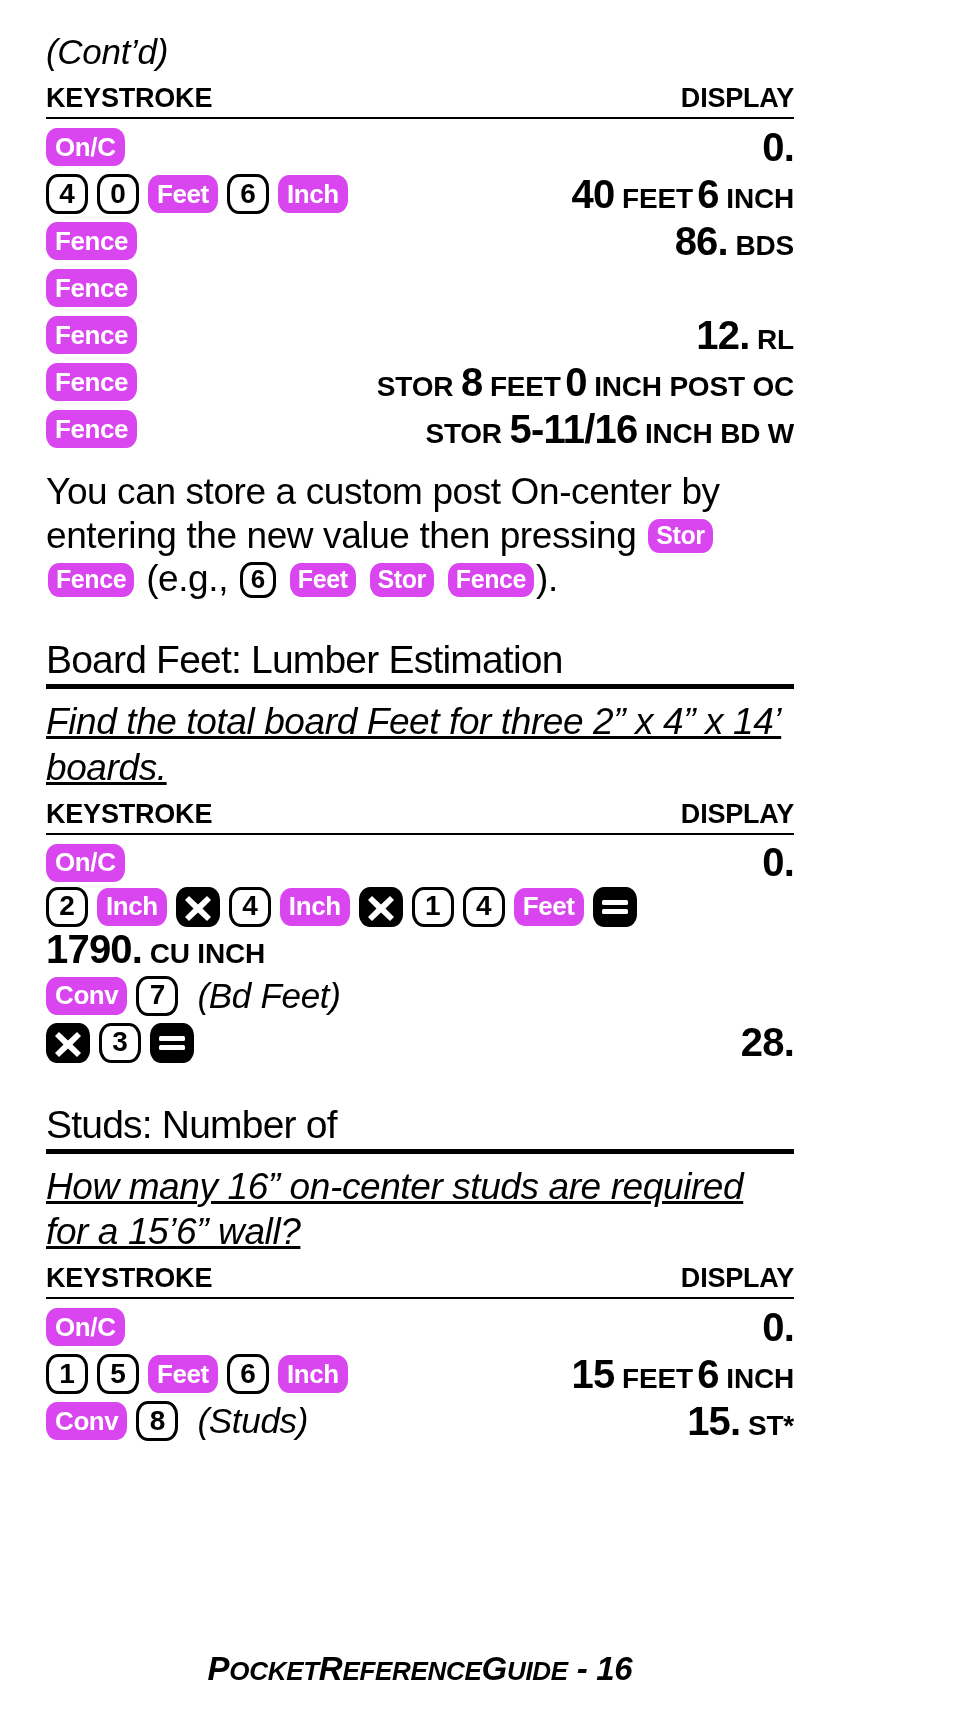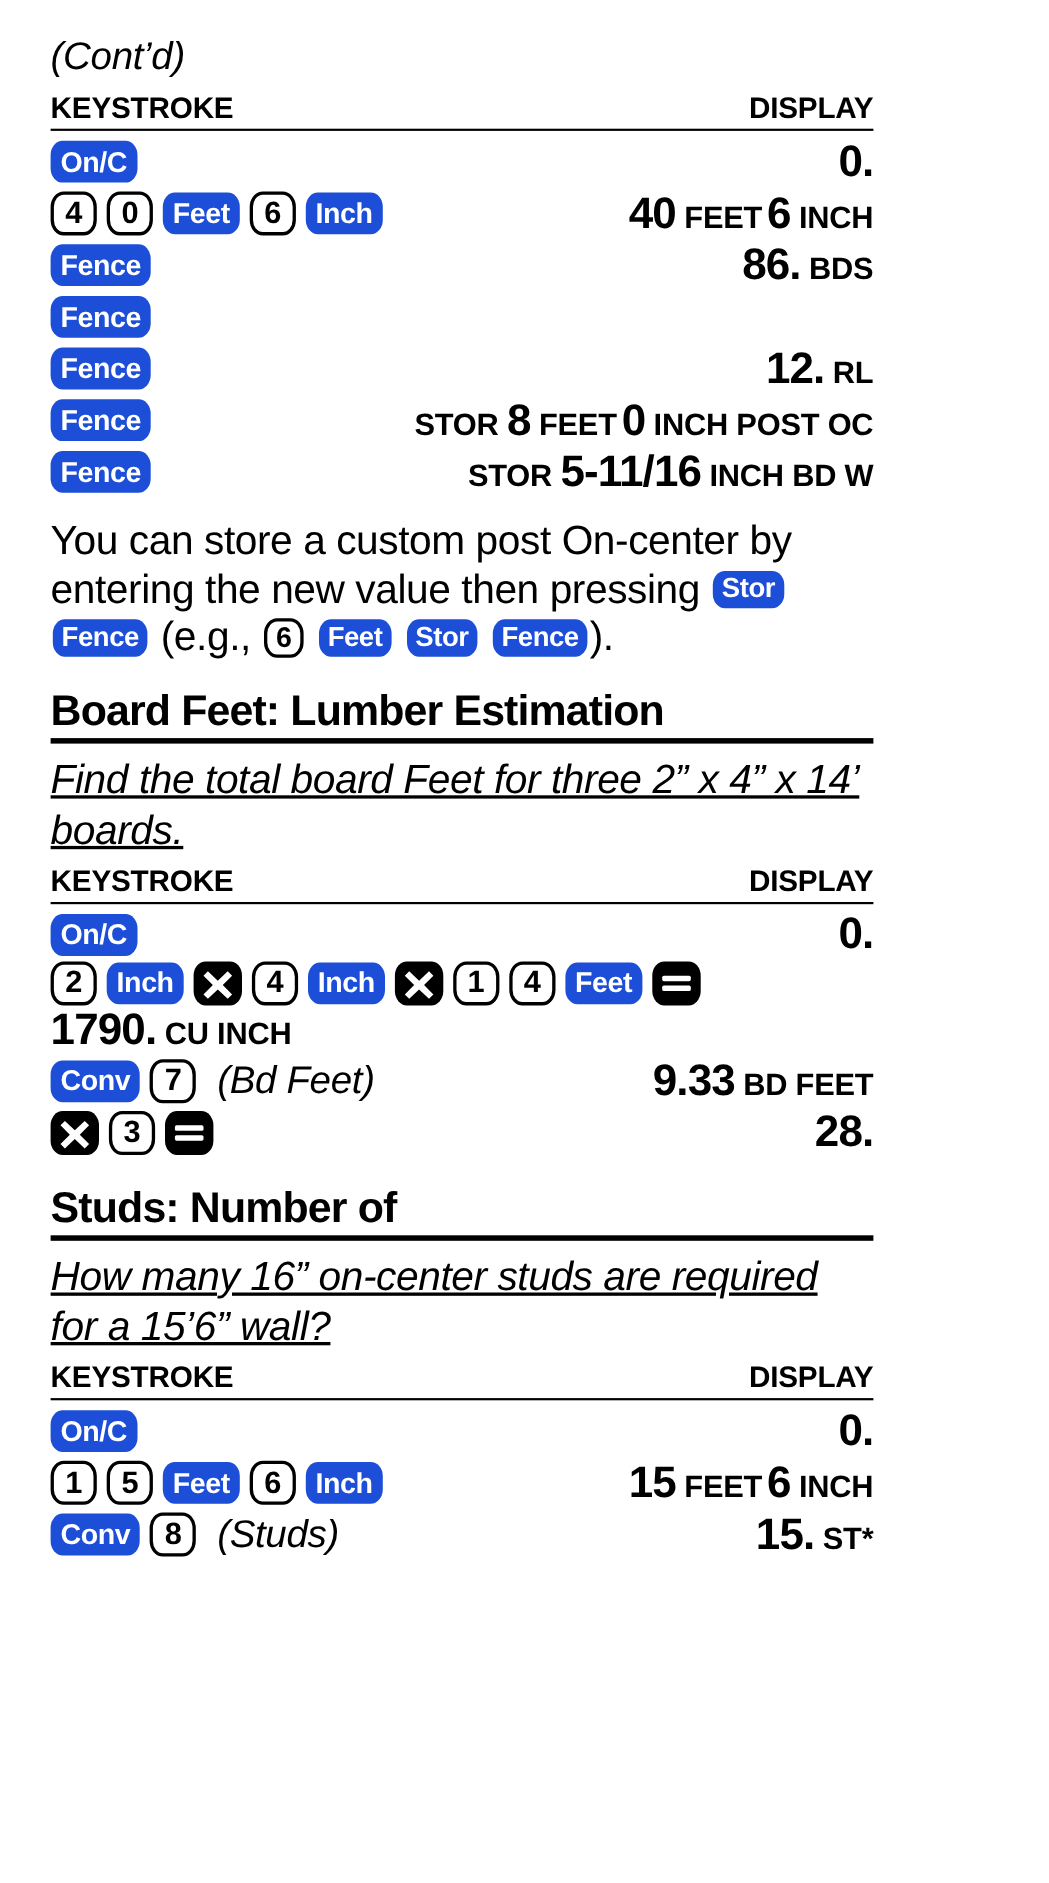--- a/index.html
+++ b/index.html
@@ -25,24 +25,24 @@
     font-size: 35px;
     font-weight: 400;
     line-height: 1.0;
     letter-spacing: -0.3px;
     margin: 0 0 14px 0;
   }
 
   
   .sect-head {
     font-size: 39px;
-    font-weight: bold;
+    font-weight: normal;
     letter-spacing: -0.8px;
     line-height: 1.05;
-    margin: 26px 0 0 0;
+    margin: 39px 0 0 0;
     padding: 0 0 3px 0;
   }
   .sect-rule {
     border-bottom: 5px solid #000;
     margin: 0 0 10px 0;
   }
 
   
   .prompt {
     font-style: italic;
@@ -98,21 +98,21 @@
     display: inline-flex;
     align-items: center;
     justify-content: center;
     vertical-align: middle;
     font-weight: bold;
     line-height: 1;
     font-family: "Liberation Sans", sans-serif;
   }
   
   .key.fn {
-    background: #1d4ed8;
+    background: #d946ef;
     color: #fff;
     border-radius: 11px / 13px;
     padding: 5px 9px 6px 9px;
     font-size: 26px;
     letter-spacing: -0.4px;
     min-height: 38px;
   }
   
   .key.num {
     background: #fff;
@@ -287,21 +287,20 @@
               <rect x="2" y="13" width="26" height="5" rx="1.5" fill="#fff"></rect>
             </svg>
           </span>
         </span><span class="disp"><span class="big">1790.</span><span class="unit"> CU INCH</span></span></div>
       <div class="row">
         <span class="ks">
           <span class="key fn">Conv</span>
           <span class="key num">7</span>
           <span class="note-italic" style="margin-left: 10px;">(Bd Feet)</span>
         </span>
-        <span class="disp"><span class="big">9.33</span><span class="unit"> BD FEET</span></span>
       </div>
       <div class="row">
         <span class="ks">
           <span class="key op">
             <svg width="30" height="30" viewBox="0 0 30 30" aria-hidden="true">
               <path d="M6 4 L15 12.5 L24 4 L28 8 L19.5 16.5 L28 25 L24 29 L15 20.5 L6 29 L2 25 L10.5 16.5 L2 8 Z" fill="#fff"></path>
             </svg>
           </span>
           <span class="key num">3</span>
           <span class="key op">
@@ -344,13 +343,14 @@
       <div class="row">
         <span class="ks">
           <span class="key fn">Conv</span>
           <span class="key num">8</span>
           <span class="note-italic" style="margin-left: 10px;">(Studs)</span>
         </span>
         <span class="disp"><span class="big">15.</span><span class="unit"> ST*</span></span>
       </div>
     </div>
 
+  <div class="footer" id="footer"><span>P</span><span class="sc">OCKET</span><span>R</span><span class="sc">EFERENCE</span><span>G</span><span class="sc">UIDE</span><span> - 16</span></div>
 </div>
 
 </body></html>

